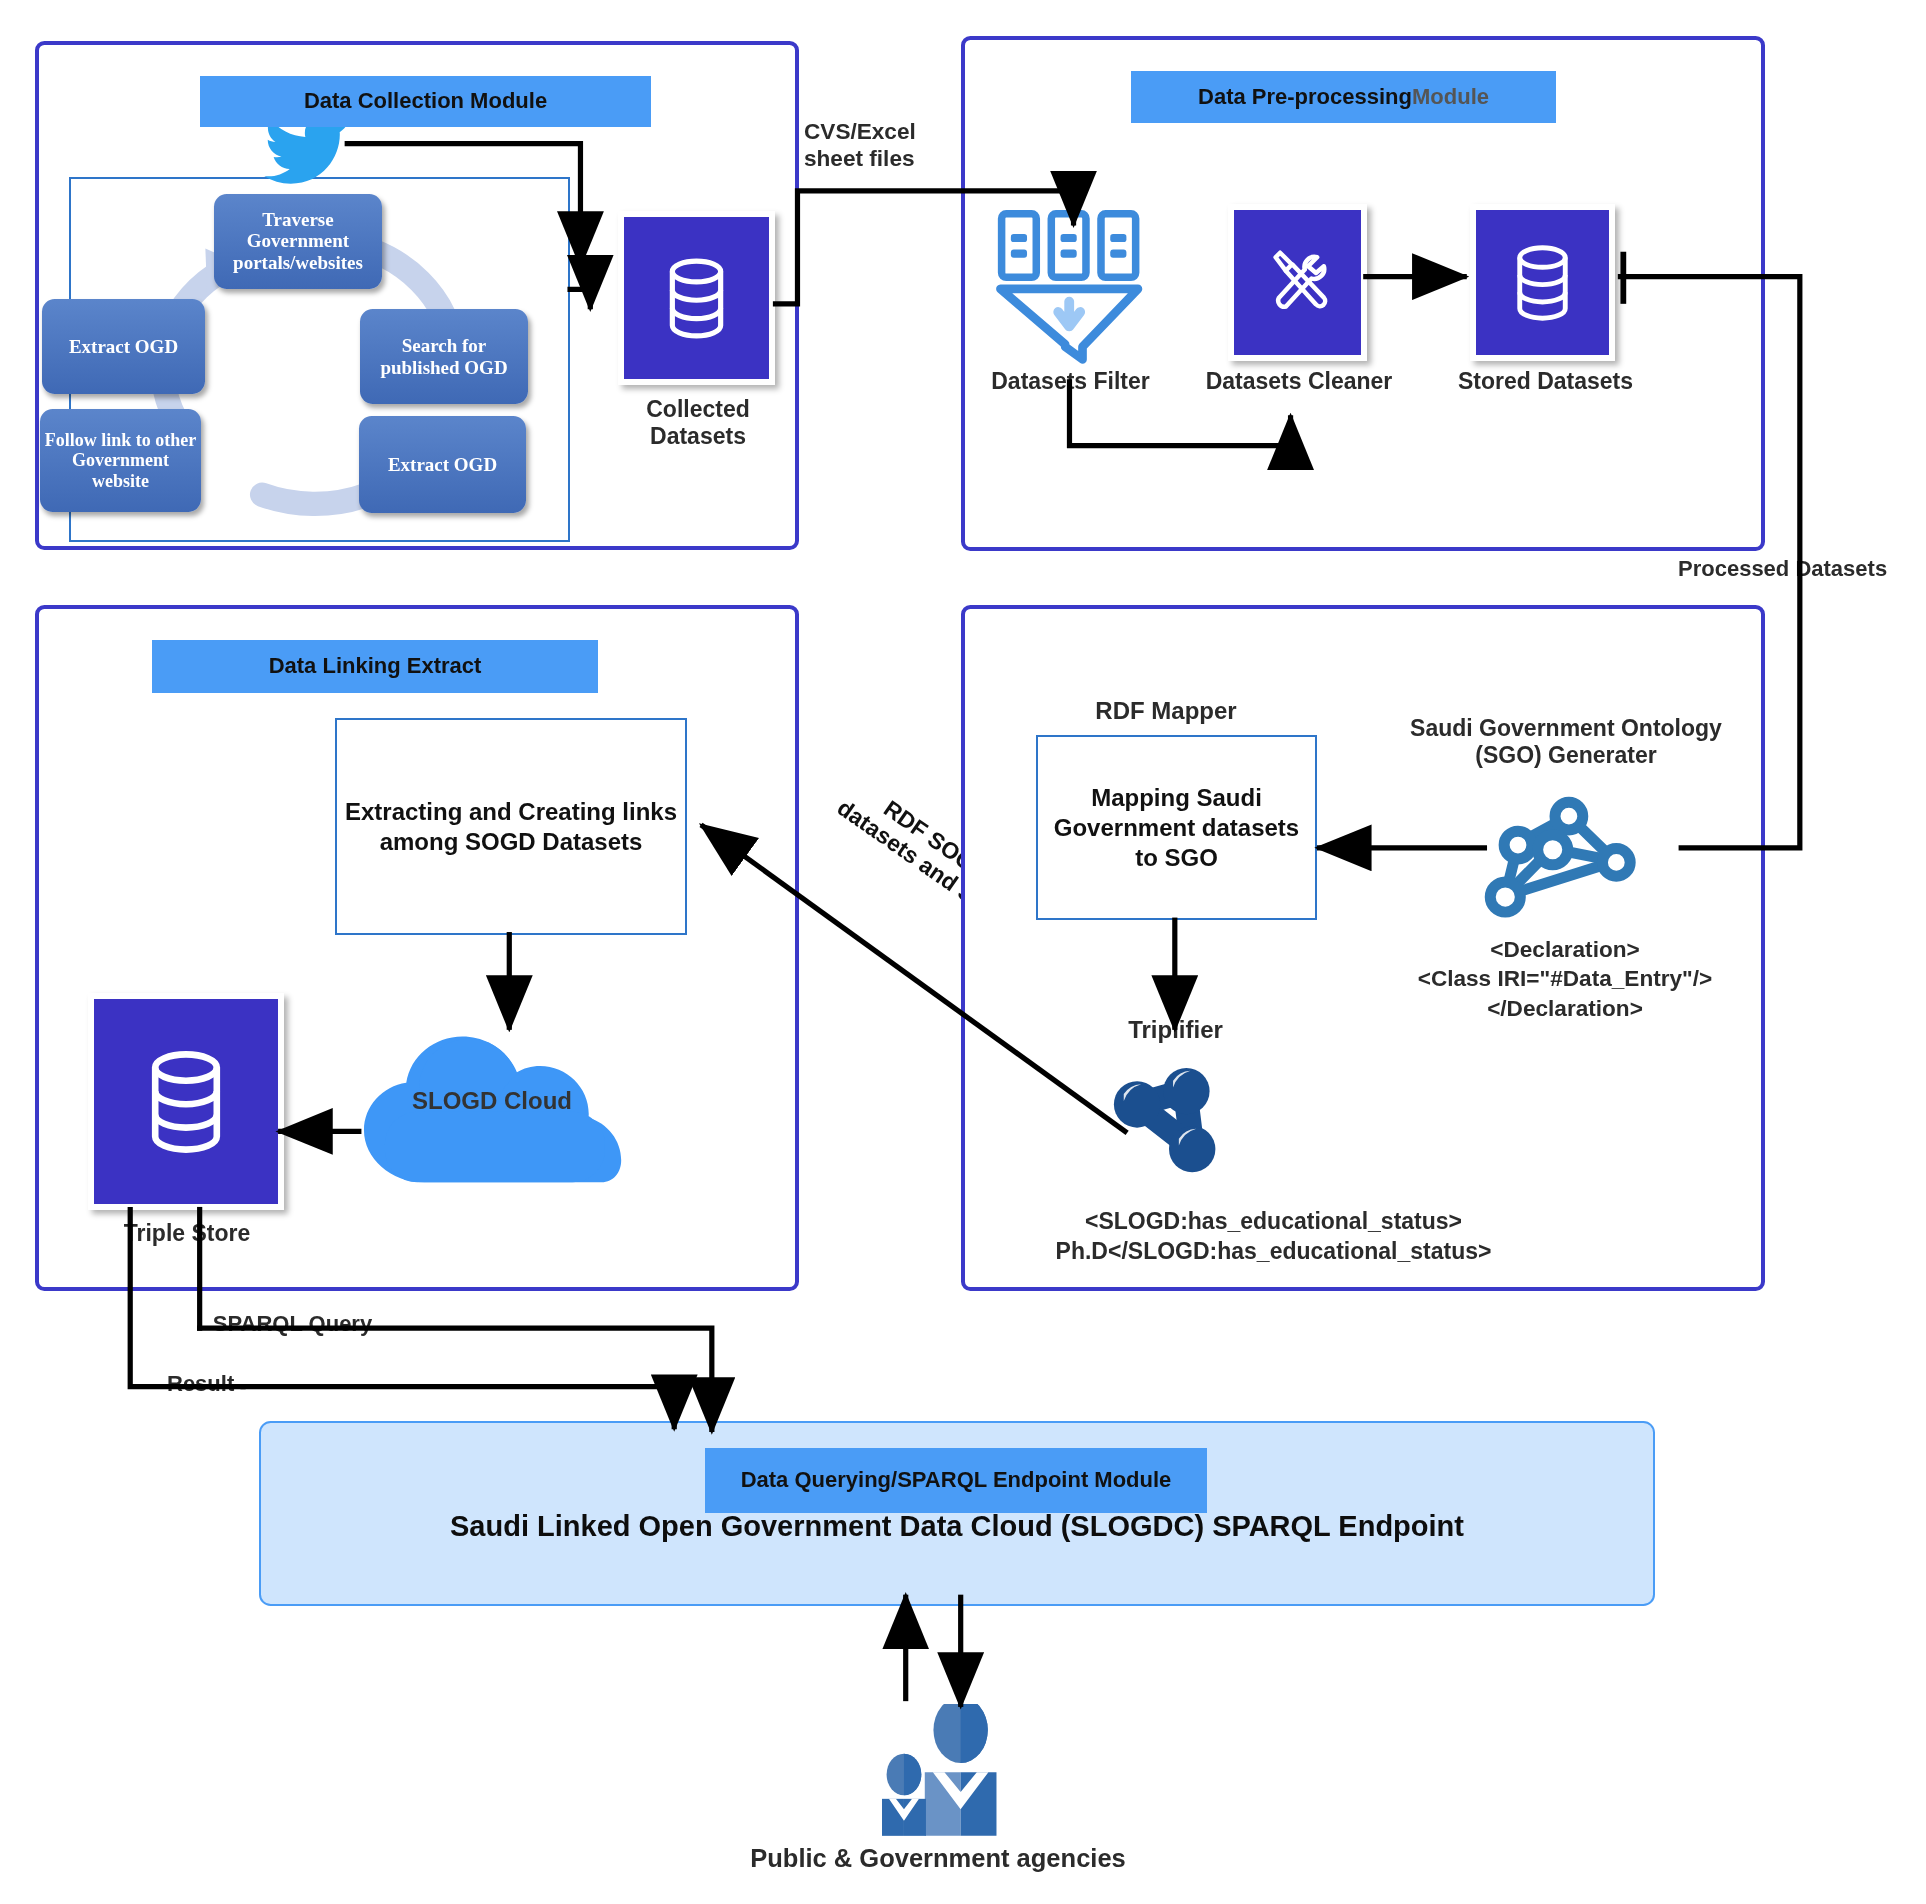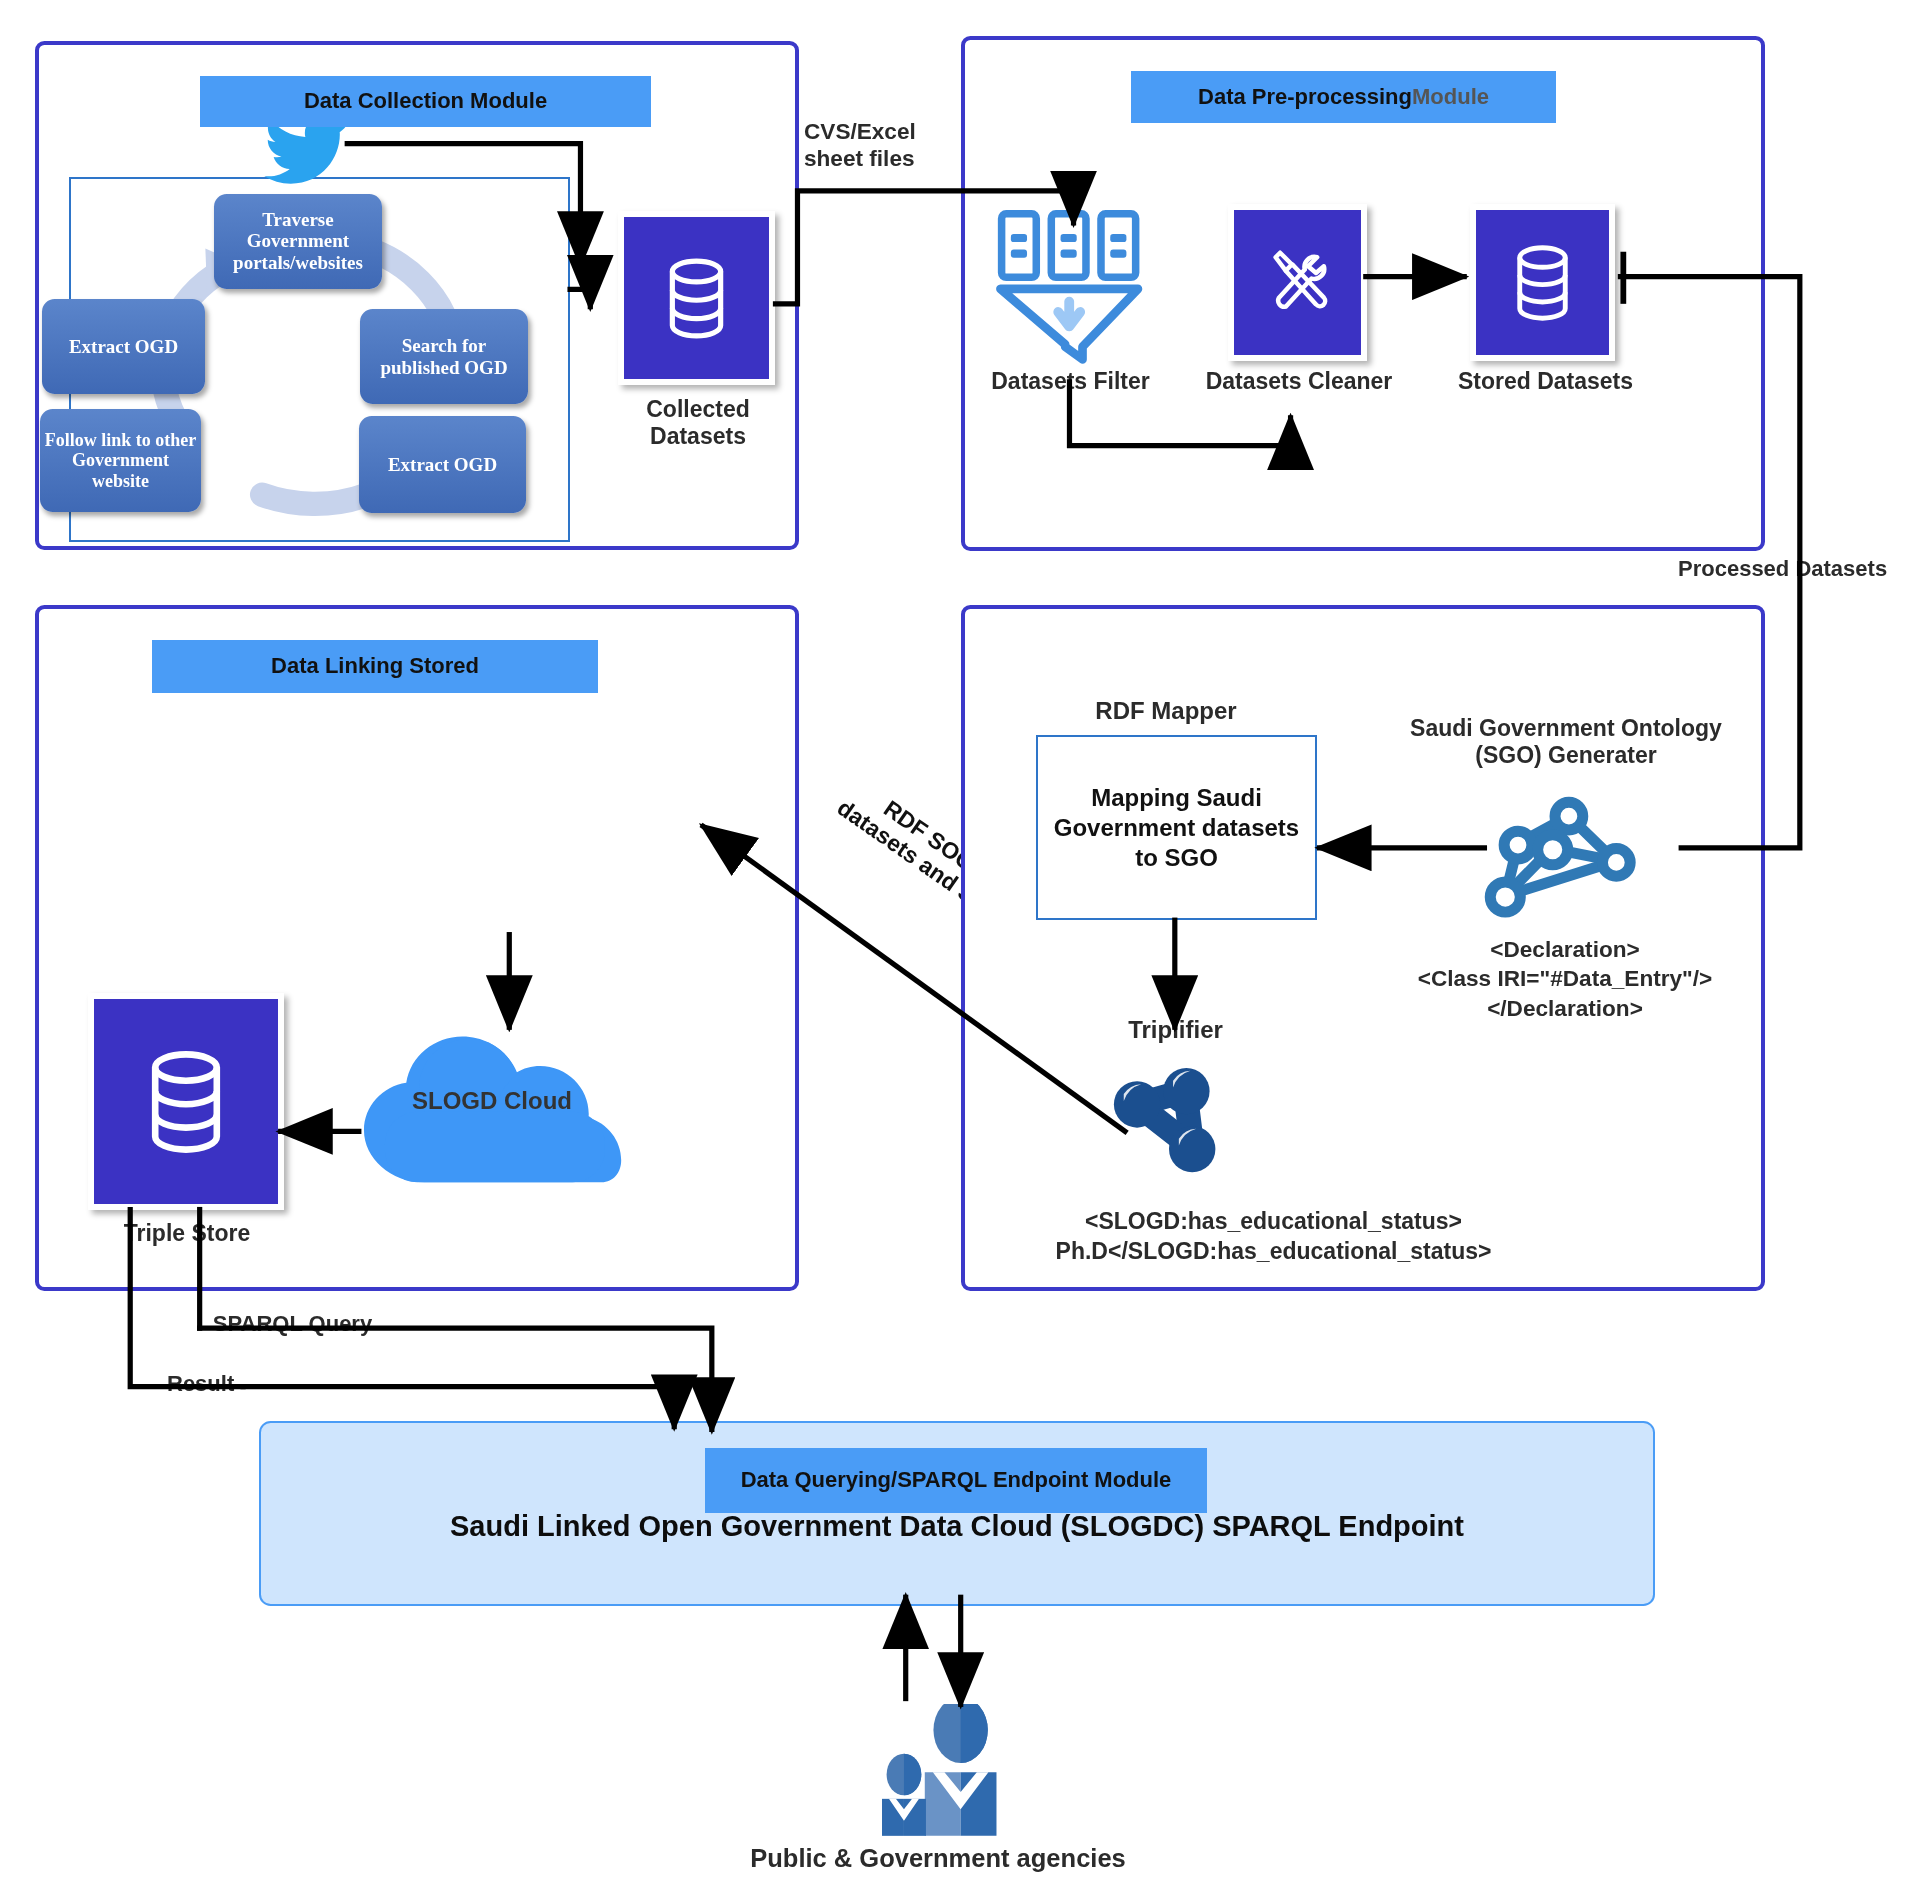--- a/index.html
+++ b/index.html
@@ -219,23 +219,26 @@
     <div>sheet files</div>
   </div>
 
   <div class="cap" style="left:1678px;top:556px;width:249px;font-size:22px;text-align:left;">
     <span>Processed Datasets</span>
   </div>
 
   <div class="module" style="left:35px;top:605px;width:764px;height:686px;"></div>
 
   <div class="ribbon" style="left:152px;top:615px;width:446px;height:53px;font-size:22px;">
-    <span>Data Linking Stored</span>
-  </div>
-
+    <span>Data Linking Extract</span>
+  </div>
+
+  <div class="pbox" style="left:335px;top:718px;width:352px;height:217px;font-size:24px;">
+    <span>Extracting and Creating links among SOGD Datasets</span>
+  </div>
 
   <div class="abs" style="left:350px;top:1019px;width:284px;height:168px;text-decoration:underline;">
     <svg viewBox="0 0 490 290" width="284" height="168">
       <path fill="#3E97F7" d="M128,282 C70,282 24,240 24,192 C24,150 56,116 97,110 C104,64 145,30 194,30 C236,30 273,55 288,92 C299,85 313,81 328,81 C374,81 412,118 412,164 C412,166 412,168 411,170 C445,180 468,210 468,244 C468,265 455,282 434,282 Z"></path>
       <circle fill="#3E97F7" cx="205" cy="120" r="86"></circle>
       <circle fill="#3E97F7" cx="330" cy="160" r="76"></circle>
       <rect fill="#3E97F7" x="60" y="160" width="380" height="122" rx="56"></rect>
     </svg>
     <div class="abs" style="left:0;top:68px;width:284px;text-align:center;font-size:24px;font-weight:bold;color:#333;">
       <span>SLOGD Cloud</span>

